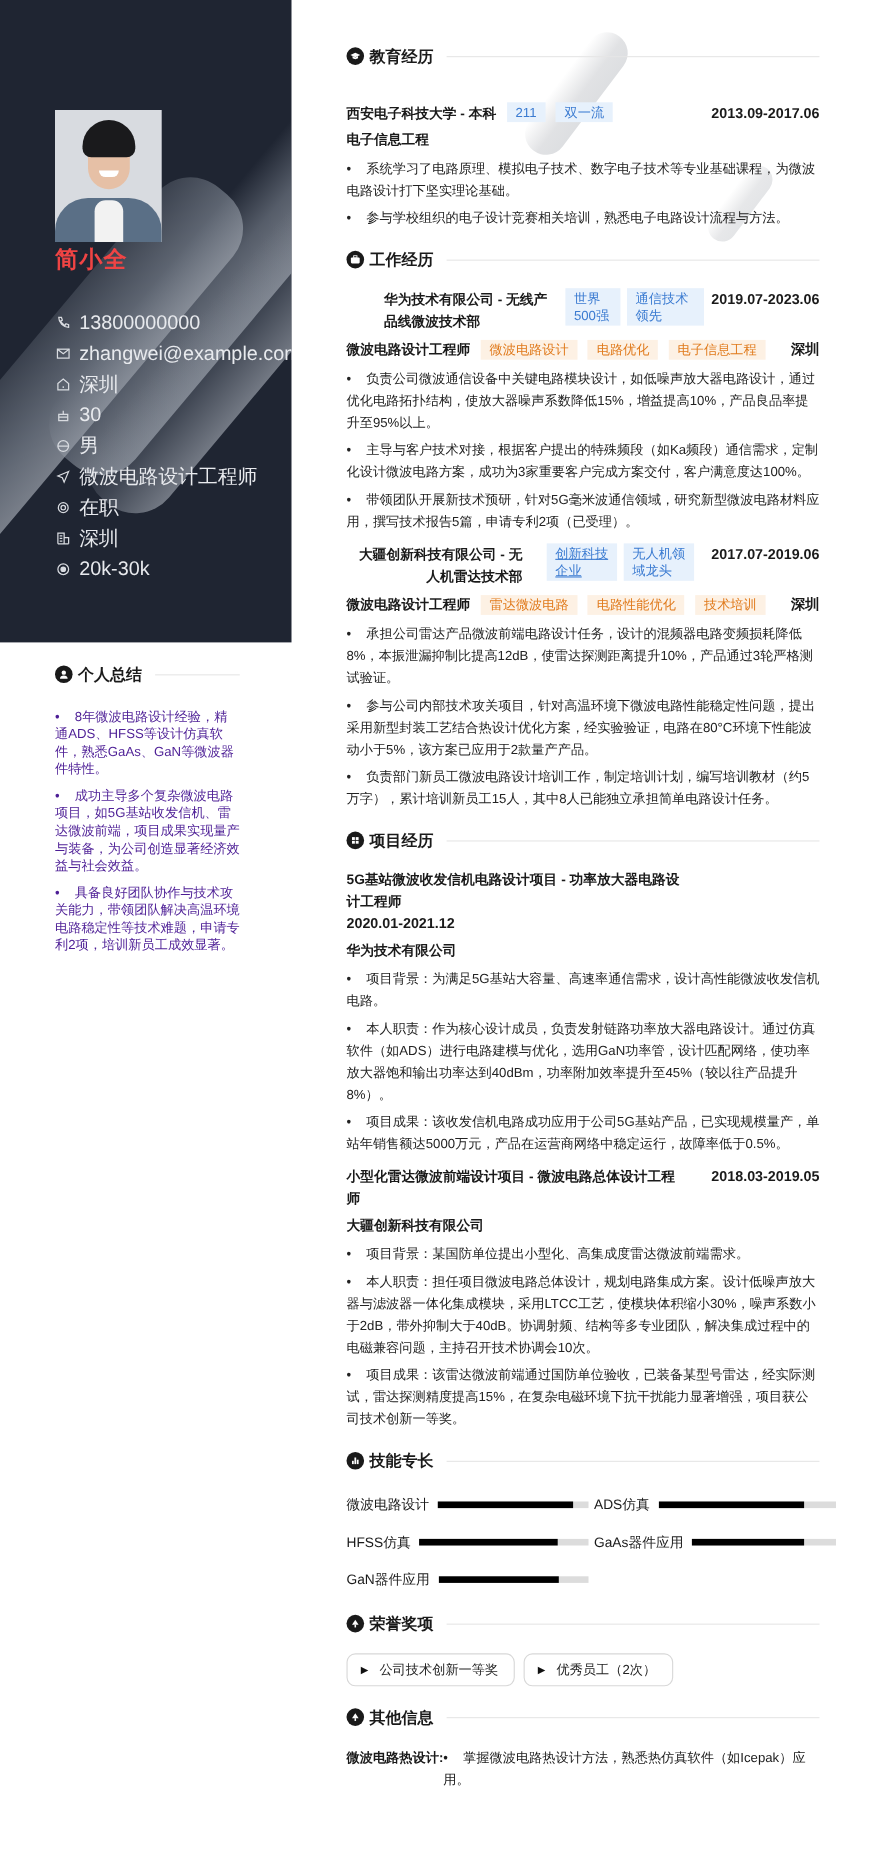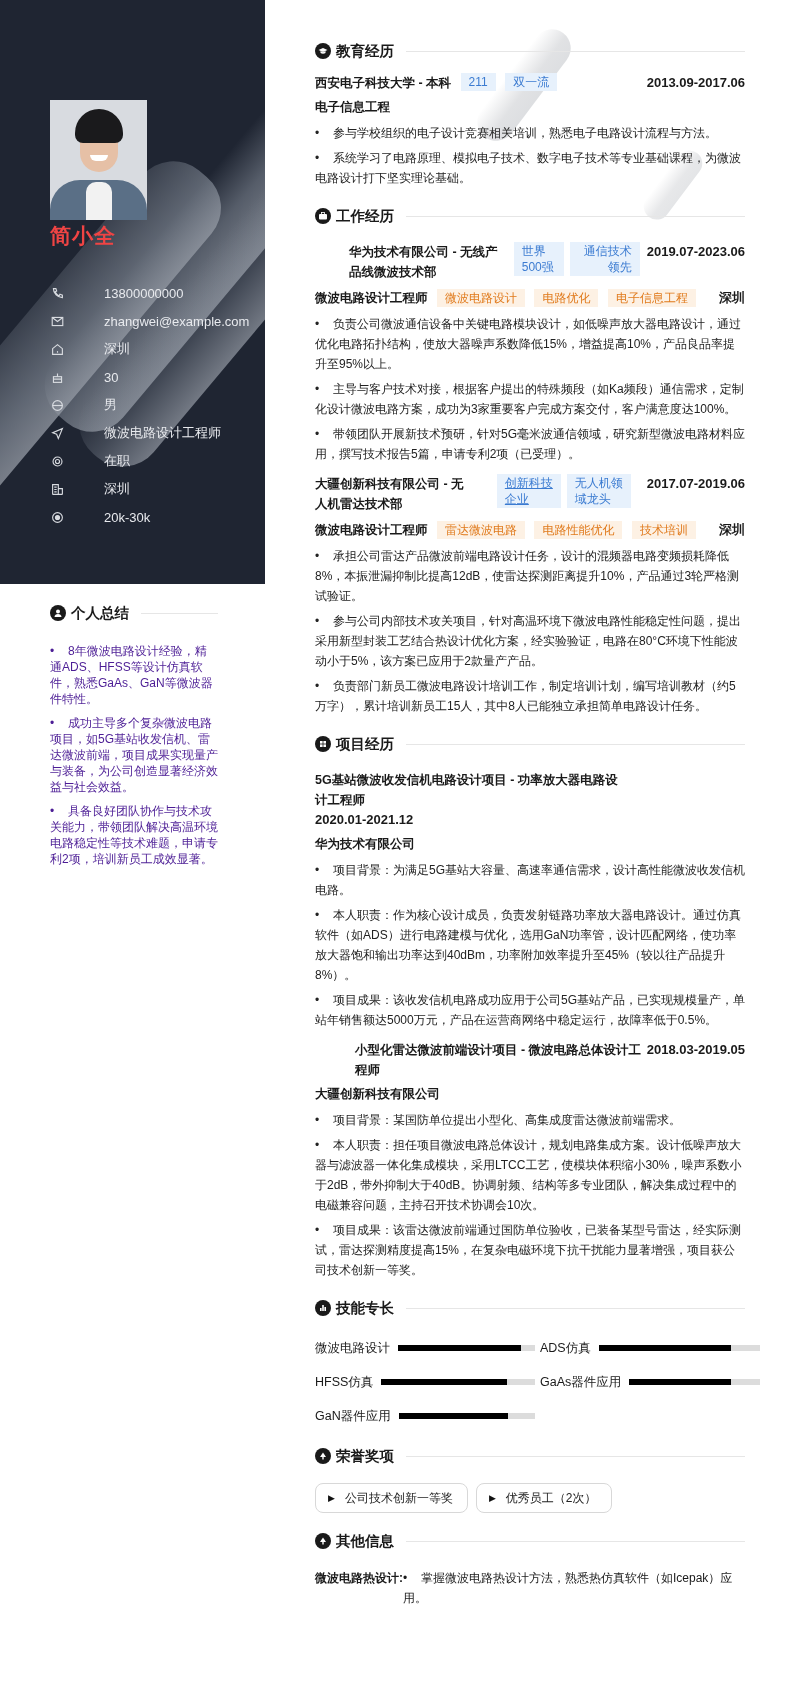--- a/index.html
+++ b/index.html
@@ -31,21 +31,21 @@
   .avatar .hair { position: absolute; left: 25px; top: 9px; width: 48px; height: 34px; background: #1a1a1c; border-radius: 24px 24px 8px 8px; }
   .avatar .face { position: absolute; left: 30px; top: 20px; width: 38px; height: 52px; background: #e6c0a6; border-radius: 18px 18px 20px 20px; }
   .avatar .smile { position: absolute; left: 40px; top: 55px; width: 18px; height: 6px; background: #ffffff; border-radius: 0 0 8px 8px; }
   .avatar .shirt { position: absolute; left: 0; top: 80px; width: 97px; height: 45px; background: #5a6f86; border-radius: 30px 30px 0 0; }
   .avatar .tee { position: absolute; left: 36px; top: 82px; width: 26px; height: 40px; background: #f2f2f2; border-radius: 10px 10px 0 0; }
 
   .name {
     position: absolute; left: 50px; top: 222px; font-size: 21px; font-weight: bold; color: #ef4444; letter-spacing: 1px;
   }
   .contact-list { position: absolute; left: 50px; top: 279px; }
-  .contact-item { display: flex; align-items: center; height: 28px; color: #e8eaee; font-size: 13px; gap: 32px; }
+  .contact-item { display: flex; align-items: center; height: 28px; color: #e8eaee; font-size: 18px; }
   .contact-item .ci-icon { width: 14px; height: 14px; margin-right: 8px; display: inline-flex; align-items: center; justify-content: center; color: #d8dbe0; font-size: 11px; }
   .contact-item svg { width: 13px; height: 13px; stroke: #d8dbe0; fill: none; stroke-width: 1.4; }
 
   
   .summary { position: absolute; left: 50px; top: 603px; width: 168px; }
   .sec-title { display: flex; align-items: center; font-size: 14.5px; font-weight: bold; color: #1a1a1a; height: 20px; }
   .sec-title .sec-icon {
     width: 16px; height: 16px; border-radius: 50%; background: #1a1a1a; margin-right: 5px;
     display: inline-flex; align-items: center; justify-content: center; flex-shrink: 0;
   }
@@ -216,72 +216,72 @@
     <div class="sec-title">
       <span class="sec-icon">
           <svg viewBox="0 0 10 10">
             <path d="M0.5 4L5 2l4.5 2L5 6z"></path>
             <path d="M2.5 5v2c1.5 1 3.5 1 5 0V5L5 6.2z"></path>
           </svg>
         </span>
       <span>教育经历</span>
       <span class="rule"></span>
     </div>
-    <div class="row" style="margin-top:12px;gap:28px;">
+    <div class="row" style="margin-top:32px;gap:28px;">
       <div class="entry-title">
         <span>西安电子科技大学 - 本科</span>
         <span class="tag-blue">211</span>
         <span class="tag-blue">双一流</span>
       </div>
       <div class="date">2013.09-2017.06</div>
     </div>
     <div class="sub">电子信息工程</div>
     <ul class="list">
+      <li class="bullet">系统学习了电路原理、模拟电子技术、数字电子技术等专业基础课程，为微波电路设计打下坚实理论基础。</li>
       <li class="bullet">参与学校组织的电子设计竞赛相关培训，熟悉电子电路设计流程与方法。</li>
-      <li class="bullet">系统学习了电路原理、模拟电子技术、数字电子技术等专业基础课程，为微波电路设计打下坚实理论基础。</li>
     </ul>
   </div>
 
   <div class="section" style="margin-top:18px;">
     <div class="sec-title">
       <span class="sec-icon">
           <svg viewBox="0 0 10 10">
             <rect x="1" y="3" width="8" height="5.5" rx="1"></rect>
             <rect x="3.5" y="1.5" width="3" height="2" fill="none" stroke="#fff" stroke-width="0.8"></rect>
           </svg>
         </span>
       <span>工作经历</span>
       <span class="rule"></span>
     </div>
 
     <div class="row" style="margin-top:16px;">
       <div class="entry-title" style="width:160px;margin-left:34px;">华为技术有限公司 - 无线产品线微波技术部</div>
       <div style="display:flex; width:140px;">
         <span class="tag-blue" style="width:50px;">世界500强</span>
-        <span class="tag-blue" style="width:70px;text-align:right;">通信技术领先</span>
+        <span class="tag-blue" style="width:70px;">通信技术领先</span>
       </div>
       <div class="date">2019.07-2023.06</div>
     </div>
     <div class="row" style="margin-top:6px; align-items:center;">
       <div class="entry-title">
         <span>微波电路设计工程师</span>
         <span class="tag-orange">微波电路设计</span>
         <span class="tag-orange">电路优化</span>
         <span class="tag-orange">电子信息工程</span>
       </div>
       <div class="date">深圳</div>
     </div>
     <ul class="list">
       <li class="bullet">负责公司微波通信设备中关键电路模块设计，如低噪声放大器电路设计，通过优化电路拓扑结构，使放大器噪声系数降低15%，增益提高10%，产品良品率提升至95%以上。</li>
       <li class="bullet">主导与客户技术对接，根据客户提出的特殊频段（如Ka频段）通信需求，定制化设计微波电路方案，成功为3家重要客户完成方案交付，客户满意度达100%。</li>
       <li class="bullet">带领团队开展新技术预研，针对5G毫米波通信领域，研究新型微波电路材料应用，撰写技术报告5篇，申请专利2项（已受理）。</li>
     </ul>
 
     <div class="row" style="margin-top:10px;">
-      <div class="entry-title" style="width:160px;">大疆创新科技有限公司 - 无人机雷达技术部</div>
+      <div class="entry-title" style="width:160px;text-align:right;">大疆创新科技有限公司 - 无人机雷达技术部</div>
       <div style="display:flex; width:140px;">
         <span class="tag-blue" style="width:64px;text-decoration:underline;">创新科技企业</span>
         <span class="tag-blue" style="width:64px;">无人机领域龙头</span>
       </div>
       <div class="date">2017.07-2019.06</div>
     </div>
     <div class="row" style="margin-top:6px; align-items:center;">
       <div class="entry-title">
         <span>微波电路设计工程师</span>
         <span class="tag-orange">雷达微波电路</span>
@@ -316,21 +316,21 @@
       <div class="date">2020.01-2021.12</div>
     </div>
     <div class="sub">华为技术有限公司</div>
     <ul class="list">
       <li class="bullet">项目背景：为满足5G基站大容量、高速率通信需求，设计高性能微波收发信机电路。</li>
       <li class="bullet">本人职责：作为核心设计成员，负责发射链路功率放大器电路设计。通过仿真软件（如ADS）进行电路建模与优化，选用GaN功率管，设计匹配网络，使功率放大器饱和输出功率达到40dBm，功率附加效率提升至45%（较以往产品提升8%）。</li>
       <li class="bullet">项目成果：该收发信机电路成功应用于公司5G基站产品，已实现规模量产，单站年销售额达5000万元，产品在运营商网络中稳定运行，故障率低于0.5%。</li>
     </ul>
 
     <div class="row" style="margin-top:10px;">
-      <div class="entry-title" style="width:310px;margin-left:40px;">小型化雷达微波前端设计项目 - 微波电路总体设计工程师</div>
+      <div class="entry-title" style="width:310px;">小型化雷达微波前端设计项目 - 微波电路总体设计工程师</div>
       <div class="date">2018.03-2019.05</div>
     </div>
     <div class="sub">大疆创新科技有限公司</div>
     <ul class="list">
       <li class="bullet">项目背景：某国防单位提出小型化、高集成度雷达微波前端需求。</li>
       <li class="bullet">本人职责：担任项目微波电路总体设计，规划电路集成方案。设计低噪声放大器与滤波器一体化集成模块，采用LTCC工艺，使模块体积缩小30%，噪声系数小于2dB，带外抑制大于40dB。协调射频、结构等多专业团队，解决集成过程中的电磁兼容问题，主持召开技术协调会10次。</li>
       <li class="bullet">项目成果：该雷达微波前端通过国防单位验收，已装备某型号雷达，经实际测试，雷达探测精度提高15%，在复杂电磁环境下抗干扰能力显著增强，项目获公司技术创新一等奖。</li>
     </ul>
   </div>
 

